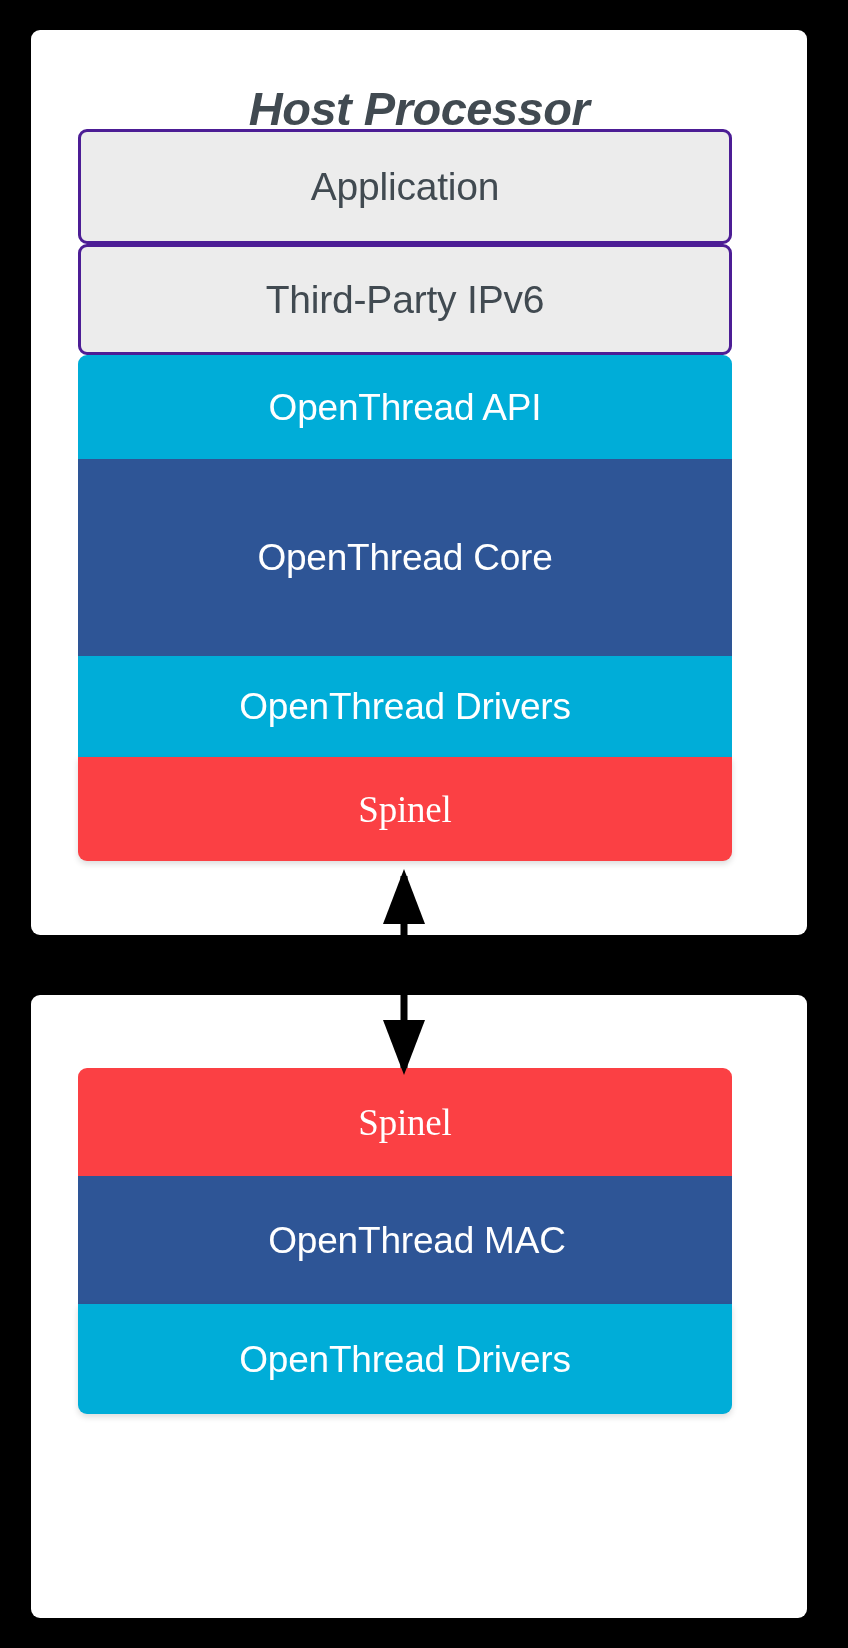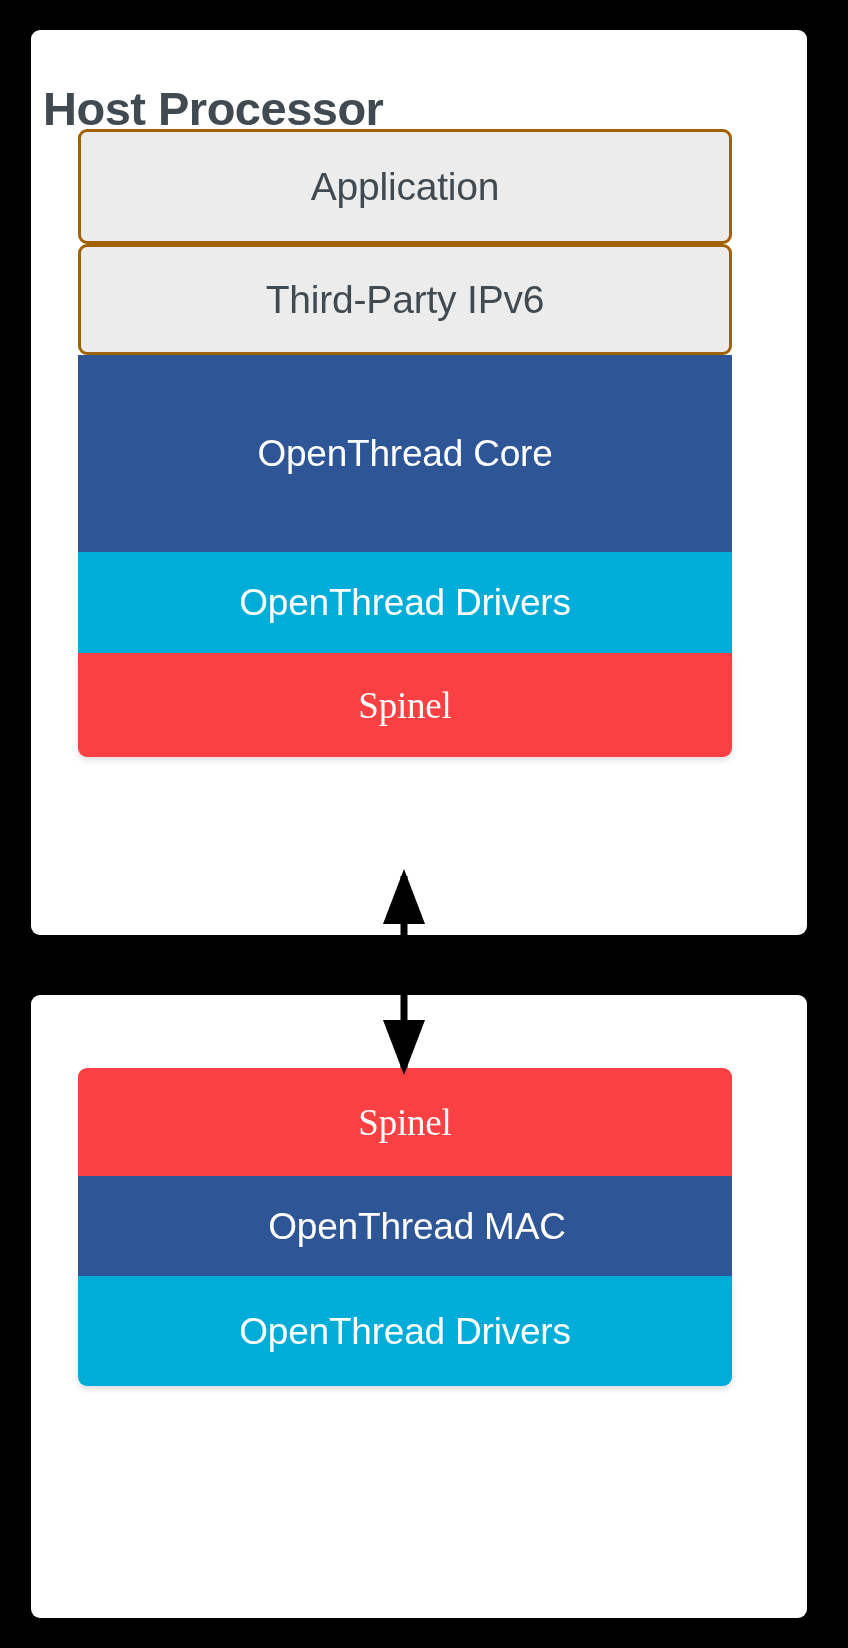--- a/index.html
+++ b/index.html
@@ -40,27 +40,29 @@
     height: 905px;
   }
   #panel-soc {
     top: 995px;
     height: 623px;
   }
 
   
   .panel-title {
     position: absolute;
-    left: 12px;
+    left: 0;
     width: 100%;
+    text-align: center;
     font-size: 47px;
     font-weight: bold;
     color: #414a51;
     letter-spacing: -0.5px;
     line-height: 1;
+    font-style: italic;
   }
   #title-host { top: 55px; }
   #title-soc  { bottom: 58px; }
 
   
   .stack {
     position: absolute;
     left: 47px;      
     width: 654px;
   }
@@ -78,21 +80,21 @@
     color: #ffffff;
     font-size: 37px;
     font-weight: normal;
     line-height: 1;
     letter-spacing: -0.2px;
   }
 
   
   .layer.grey {
     background: #ececec;
-    border: 3px solid #a16207;
+    border: 3px solid #4c1d95;
     border-radius: 9px;
     color: #414a51;
     font-size: 39px;
   }
 
   
   .layer.cyan  { background: #00ADD8; }
   .layer.navy  { background: #2E5596; }
   .layer.red   { background: #FB4044; font-family: Liberation Serif, serif; }
 
@@ -110,21 +112,21 @@
   
   #h-application   { height: 115px; }
   #h-thirdparty    { height: 111px; text-align: right; }
   #h-api           { height: 104px; }
   #h-core          { height: 197px; }
   #h-drivers       { height: 101px; }
   #h-spinel        { height: 104px; }
 
   
   #s-spinel        { height: 108px; }
-  #s-mac           { height: 100px; padding-left: 24px; }
+  #s-mac           { height: 128px; padding-left: 24px; }
   #s-drivers       { height: 110px; }
 
   
   #connector {
     position: absolute;
     left: 0;
     top: 862px;
     width: 848px;
     height: 220px;
     pointer-events: none;
@@ -138,20 +140,21 @@
   <div class="panel" id="panel-host">
 
     <div class="panel-title" id="title-host">Host Processor</div>
 
     <div class="stack" id="stack-host">
 
       <div class="layer grey" id="h-application">Application</div>
 
       <div class="layer grey" id="h-thirdparty">Third-Party IPv6</div>
 
+      <div class="layer cyan round-top" id="h-api">OpenThread API</div>
 
       <div class="layer navy" id="h-core">OpenThread Core</div>
 
       <div class="layer cyan" id="h-drivers">OpenThread Drivers</div>
 
       <div class="layer red round-bottom" id="h-spinel">Spinel</div>
 
     </div>
   </div>
 

